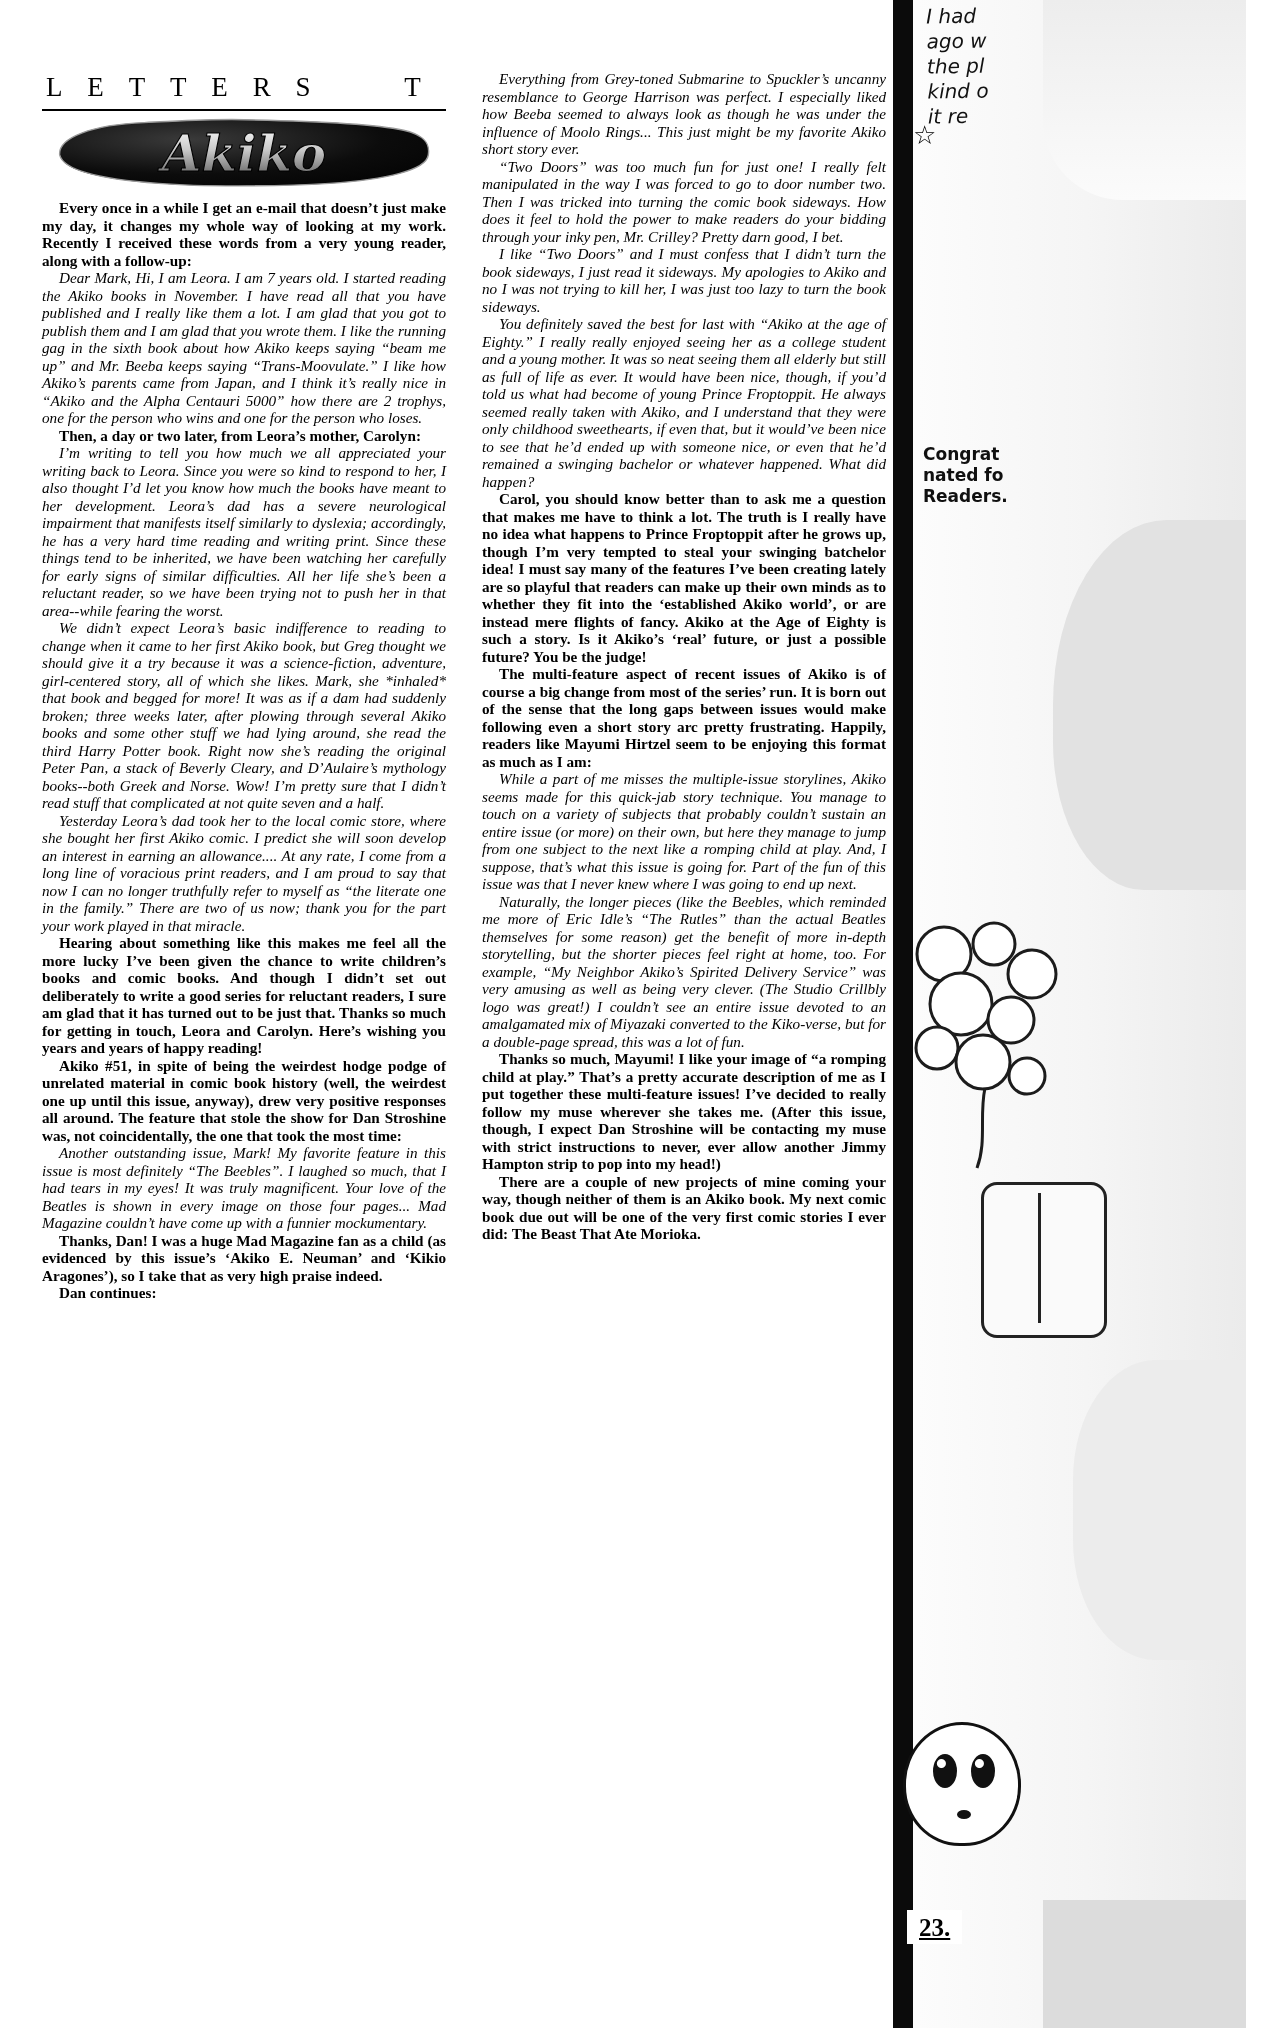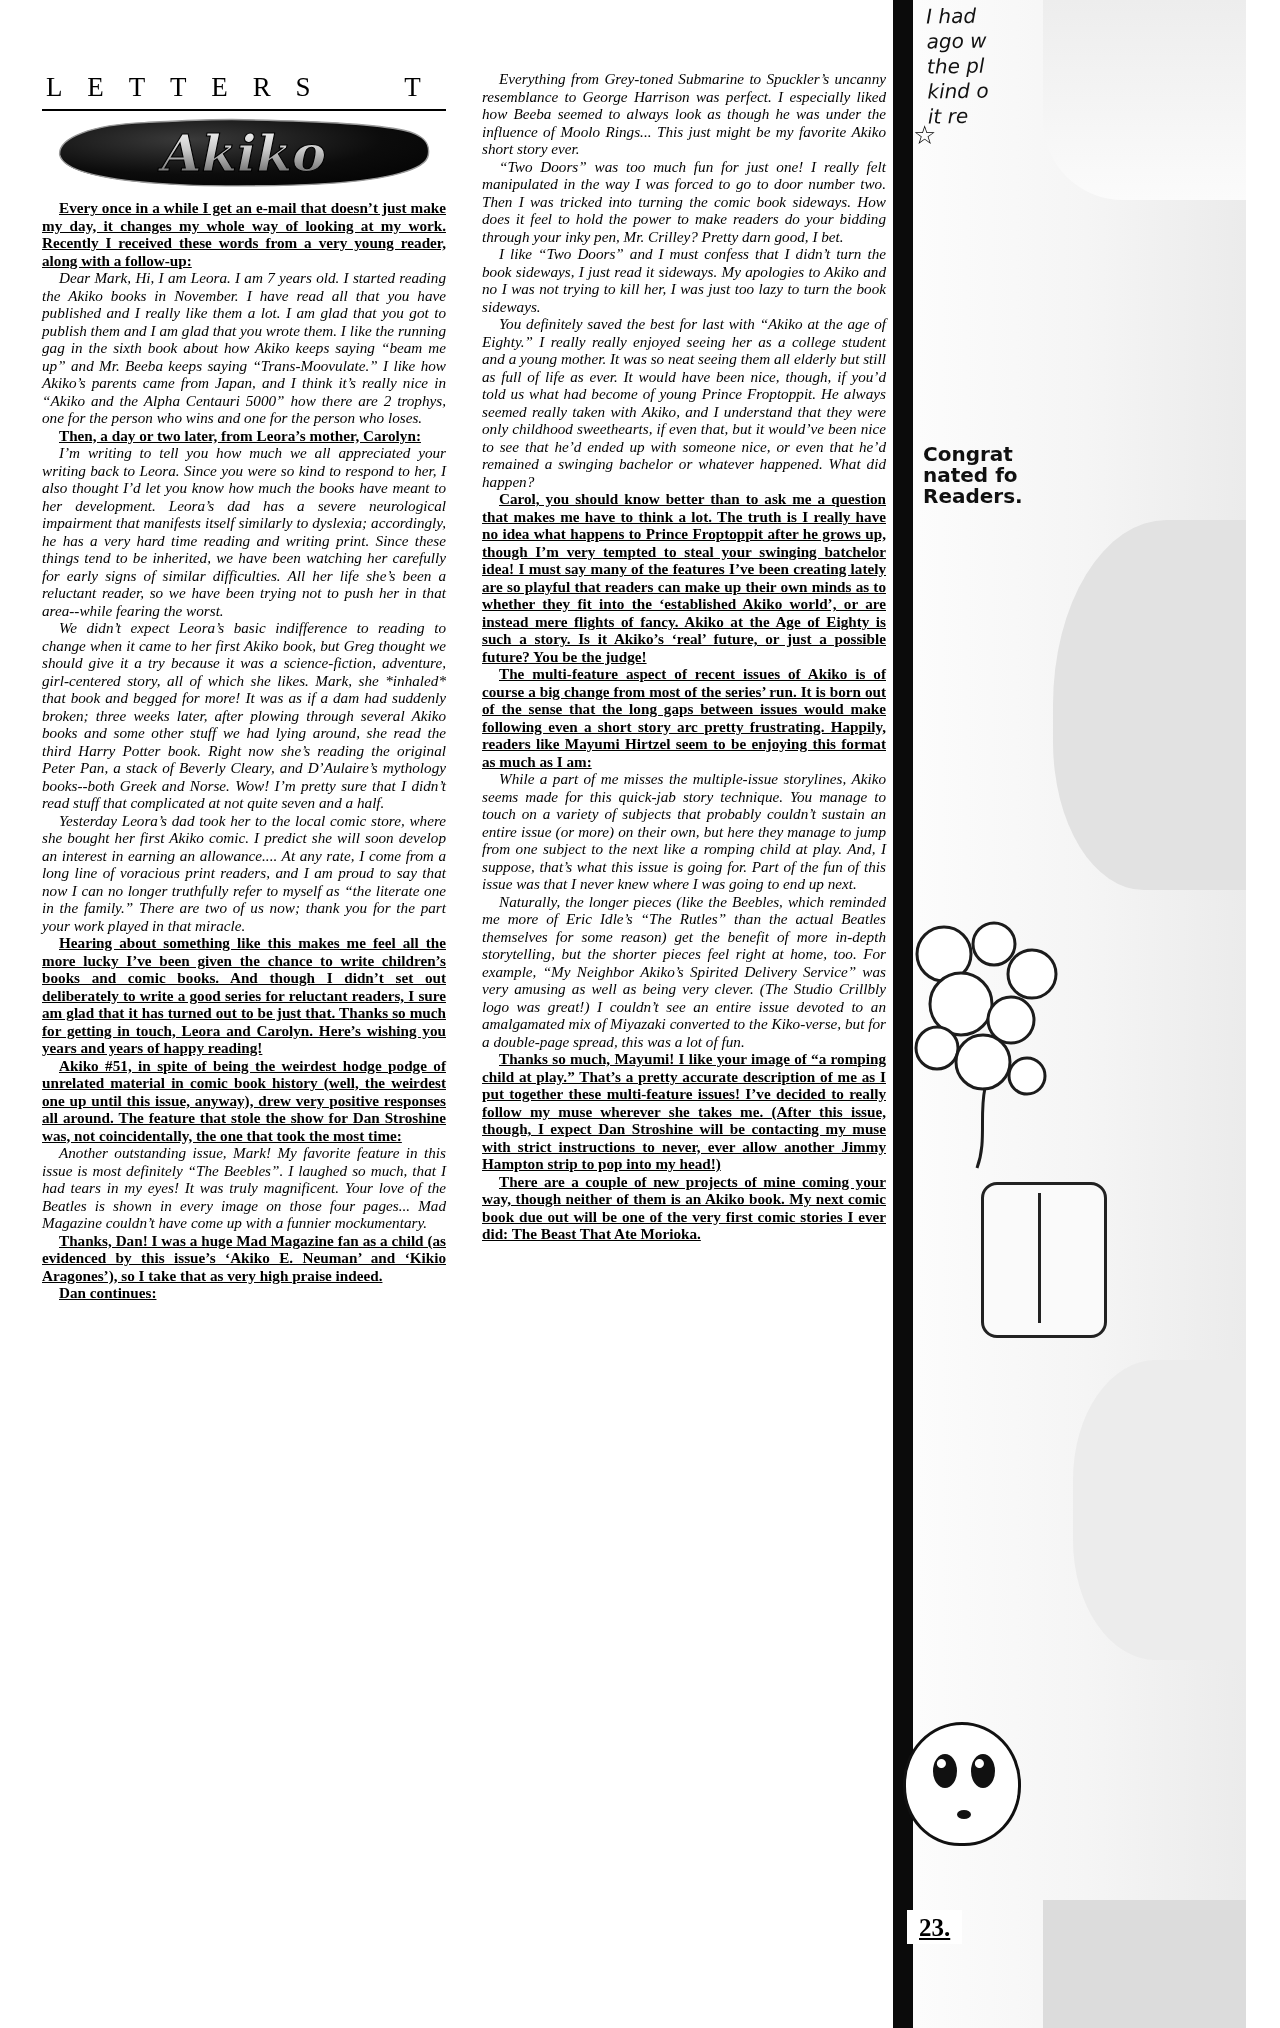--- a/index.html
+++ b/index.html
@@ -33,21 +33,21 @@
   }
   .logo-svg { display: block; width: 396px; height: 76px; margin: 4px auto 8px auto; }
 
   p.par {
     margin: 0;
     font-size: 15.2px;
     line-height: 17.5px;
     text-align: justify;
     text-indent: 17px;
   }
-  .b { font-weight: bold; text-decoration: underline; }
+  .b { font-weight: bold; }
   .i { font-style: italic; }
 
   
   .art-strip {
     position: absolute;
     left: 893px; top: 0;
     width: 353px; height: 2028px;
     background: linear-gradient(90deg, #fdfdfd 0%, #f5f5f5 55%, #ebebeb 100%);
     overflow: hidden;
   }
@@ -66,21 +66,21 @@
   }
   .star {
     position: absolute; left: 20px; top: 120px;
     font-size: 26px; color: #000;
     font-family: "DejaVu Sans", sans-serif;
   }
   .caption {
     position: absolute; left: 30px; top: 444px;
     font-family: "DejaVu Sans", sans-serif;
     font-weight: bold;
-    font-size: 20px; line-height: 21px;
+    font-size: 17px; line-height: 21px;
     color: #101010;
   }
   .blob { position: absolute; }
   .blob-top {
     left: 150px; top: 0; width: 237px; height: 200px;
     background: linear-gradient(180deg, #ededed, #fbfbfb);
     border-bottom-left-radius: 80px;
   }
   .blob-mid {
     left: 160px; top: 520px; width: 227px; height: 370px;

